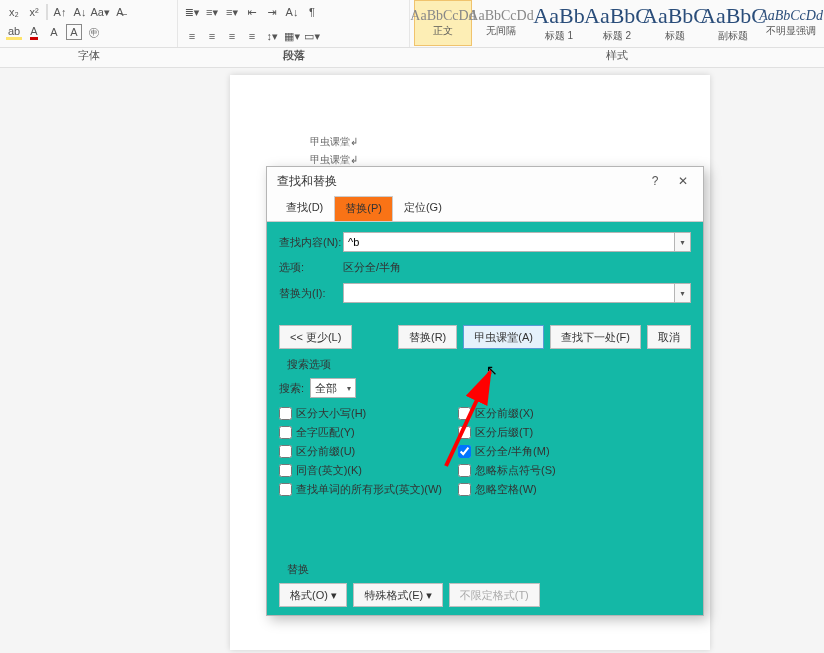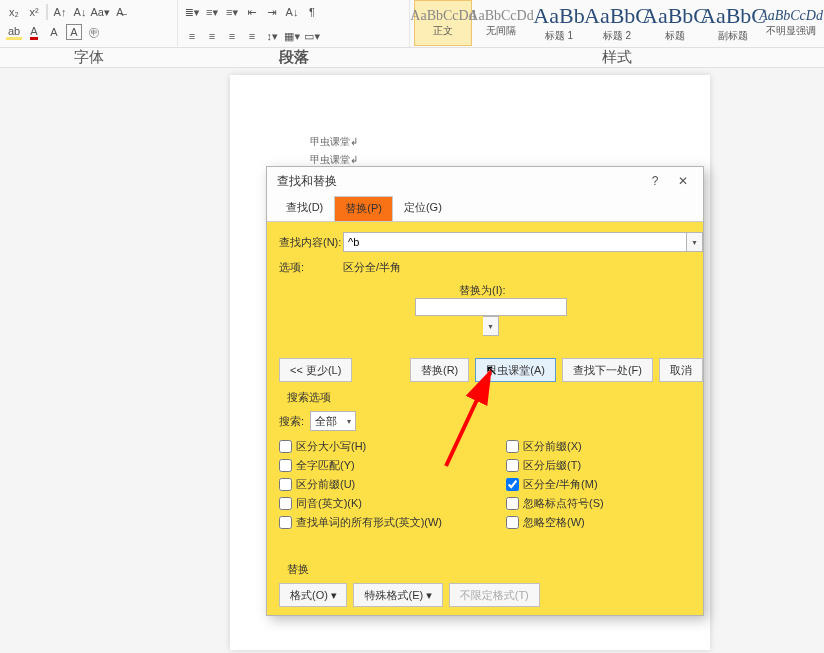--- a/index.html
+++ b/index.html
@@ -31,21 +31,21 @@
   .para-group { width: 232px; }
   .btn-row { display: flex; gap: 4px; align-items:center; height:20px; }
   .mini-btn {
     width: 16px; height: 16px;
     display: inline-flex; align-items:center; justify-content:center;
     font-size: 11px; color:#555; cursor:pointer;
   }
   .ribbon-footer {
     position:absolute; left:0; right:0; top:48px; height:20px;
     background:#fafafa; border-bottom:1px solid #e0e0e0;
-    display:flex; font-size:15px; color:#555;
+    display:flex; font-size:11px; color:#555;
   }
   .ribbon-footer > div { text-align:center; }
   .ribbon-footer .lbl-font { width:178px; }
   .ribbon-footer .lbl-para { width:232px;font-weight:bold; }
   .ribbon-footer .lbl-style{ flex:1; }
   .dlg-launcher {
     position:absolute; right:2px; bottom:-16px; width:12px; height:12px;
     font-size:9px; color:#888; cursor:pointer;
   }
 
@@ -115,22 +115,22 @@
   .tab.active {
     background:#f97316;
     border-color:#ccc;
     border-bottom:1px solid #fff;
     position:relative; top:1px;
   }
 
   .dialog-body {
     flex:1;
     border-top:1px solid #ccc;
-    padding: 10px 0 8px 12px;
-    background:#fde047;
+    padding: 10px 12px 8px 12px;
+    background:#14b8a6;
     overflow:hidden;
     position:relative;
   }
   .form-row { display:flex; align-items:center; margin-bottom:8px; }
   .form-label { width:64px; font-size:11px; color:#333; }
   .form-input {
     flex:1; height:20px; border:1px solid #b5b5b5; background:#fff;
     padding: 2px 4px; font-size:11px;
   }
   .drop-btn {
@@ -156,21 +156,21 @@
 
   .section-title { font-size:11px; color:#333; margin: 4px 0 6px 8px; }
 
   .search-row { display:flex; align-items:center; gap:6px; margin-bottom:8px; }
   .select {
     height:20px; border:1px solid #b5b5b5; background:#fff;
     padding: 1px 4px; font-size:11px; display:inline-flex; align-items:center; gap:10px;
   }
   .select .caret { font-size:8px; color:#555; }
 
-  .check-cols { display:flex; gap:64px; }
+  .check-cols { display:flex; gap:16px; }
   .check-col { display:flex; flex-direction:column; gap:4px; }
   .chk { display:flex; align-items:center; gap:4px; font-size:11px; color:#333; cursor:pointer; }
   .chk input { width:13px; height:13px; margin:0; }
 
   .replace-section { position:absolute; left:12px; right:12px; bottom:8px; }
   .replace-btns { display:flex; gap:6px; margin-top:4px; }
 
   
   .arrow-layer {
     position:absolute; left:0; top:0; width:824px; height:653px;
@@ -291,21 +291,21 @@
     <div class="form-row">
       <span class="form-label">查找内容(N):</span>
       <input class="form-input" value="^b" style="">
       <span class="drop-btn">▾</span>
     </div>
     <div class="form-row">
       <span class="form-label">选项:</span>
       <span class="static-text">区分全/半角</span>
     </div>
 
-    <div class="form-row" style="flex-direction:column;">
+    <div class="form-row" style="">
       <span class="form-label">替换为(I):</span>
       <input class="form-input" value="" style="">
       <span class="drop-btn">▾</span>
     </div>
 
     <div class="btn-row-dlg">
       <button class="dlg-btn">&lt;&lt; 更少(L)</button>
       <span class="spacer"></span>
       <button class="dlg-btn">替换(R)</button>
       <button class="dlg-btn highlight">甲虫课堂(A)</button>

